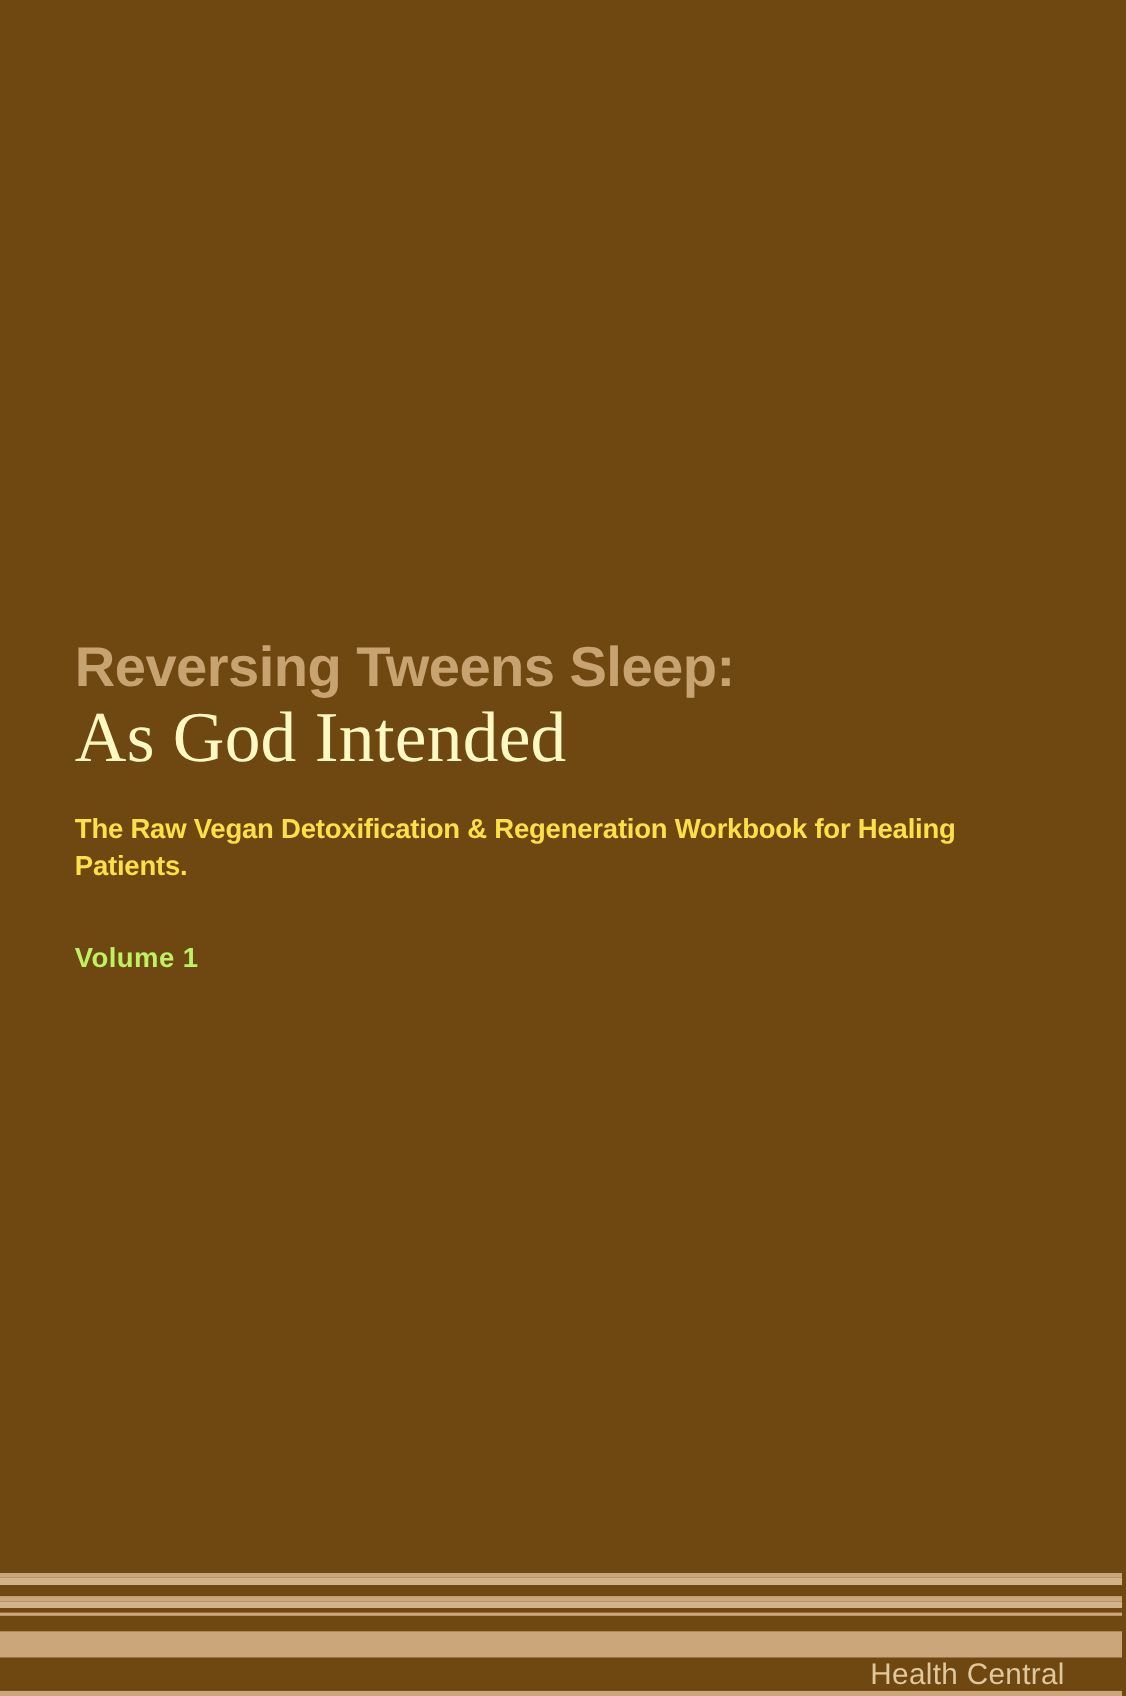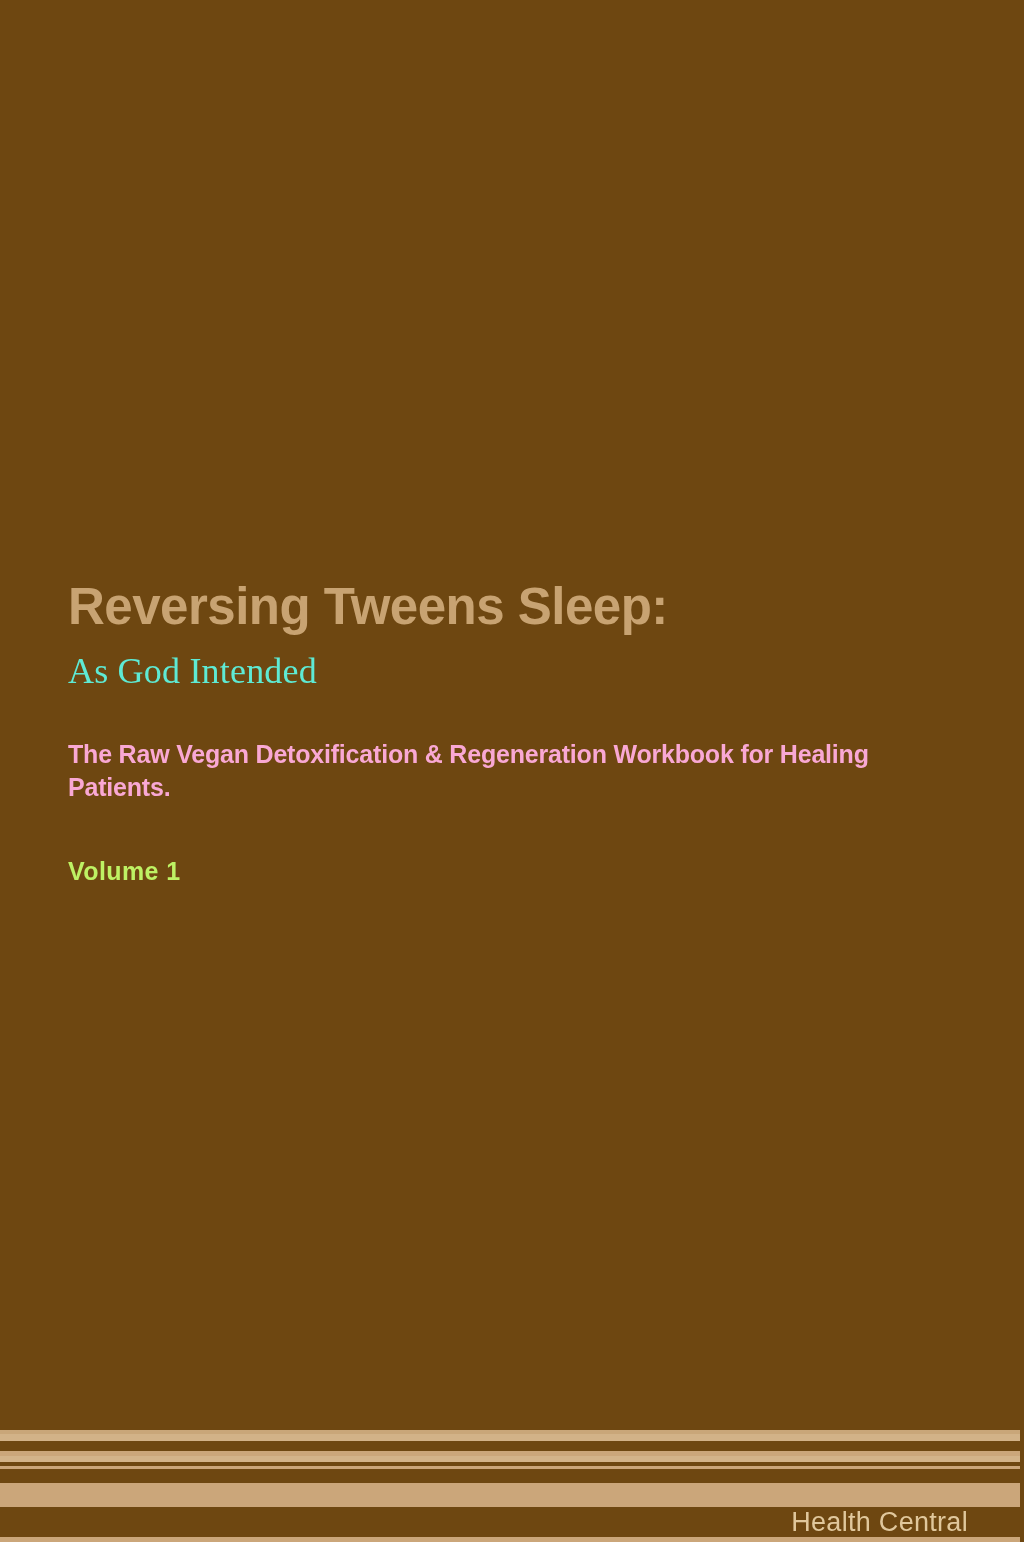--- a/index.html
+++ b/index.html
@@ -38,24 +38,24 @@
     line-height: 58px;
     letter-spacing: -0.5px;
     color: #c8a372;
     margin: 0;
     white-space: nowrap;
   }
 
   #title-line-2 {
     font-family: "Liberation Serif", serif;
     font-weight: normal;
-    font-size: 36px;
+    font-size: 65px;
     line-height: 62px;
     letter-spacing: 0.2px;
-    color: #5eead4;
+    color: #fef9c3;
     margin: 0;
     padding-top: 4px;
     white-space: nowrap;
   }
 
   #subtitle {
     font-family: "Liberation Sans", sans-serif;
     font-weight: bold;
     font-size: 25px;
     line-height: 33px;
@@ -111,21 +111,21 @@
   }
 </style>
 </head>
 <body>
 
 <div id="cover" style="background: rgb(110, 71, 17);">
 
   <div id="text-block">
     <h1 id="title-line-1" style="color: rgb(200, 163, 114);">Reversing Tweens Sleep:</h1>
     <h2 id="title-line-2">As God Intended</h2>
-    <p id="subtitle" style="color: #f9a8d4;">The Raw Vegan Detoxification &amp; Regeneration Workbook for Healing Patients.</p>
+    <p id="subtitle" style="color: #fde047;">The Raw Vegan Detoxification &amp; Regeneration Workbook for Healing Patients.</p>
     <p id="volume" style="color: #bef264;">Volume 1</p>
   </div>
 
   <div id="stripes">
     <div id="stripe-list">
         <div class="stripe" style="height: 4px; background: rgb(201, 166, 121);"></div>
         <div class="stripe" style="height: 7px; background: rgb(210, 178, 136);"></div>
         <div class="stripe" style="height: 10px; background: rgb(110, 71, 17);"></div>
         <div class="stripe" style="height: 5px; background: rgb(203, 166, 122);"></div>
         <div class="stripe" style="height: 6px; background: rgb(211, 179, 137);"></div>

